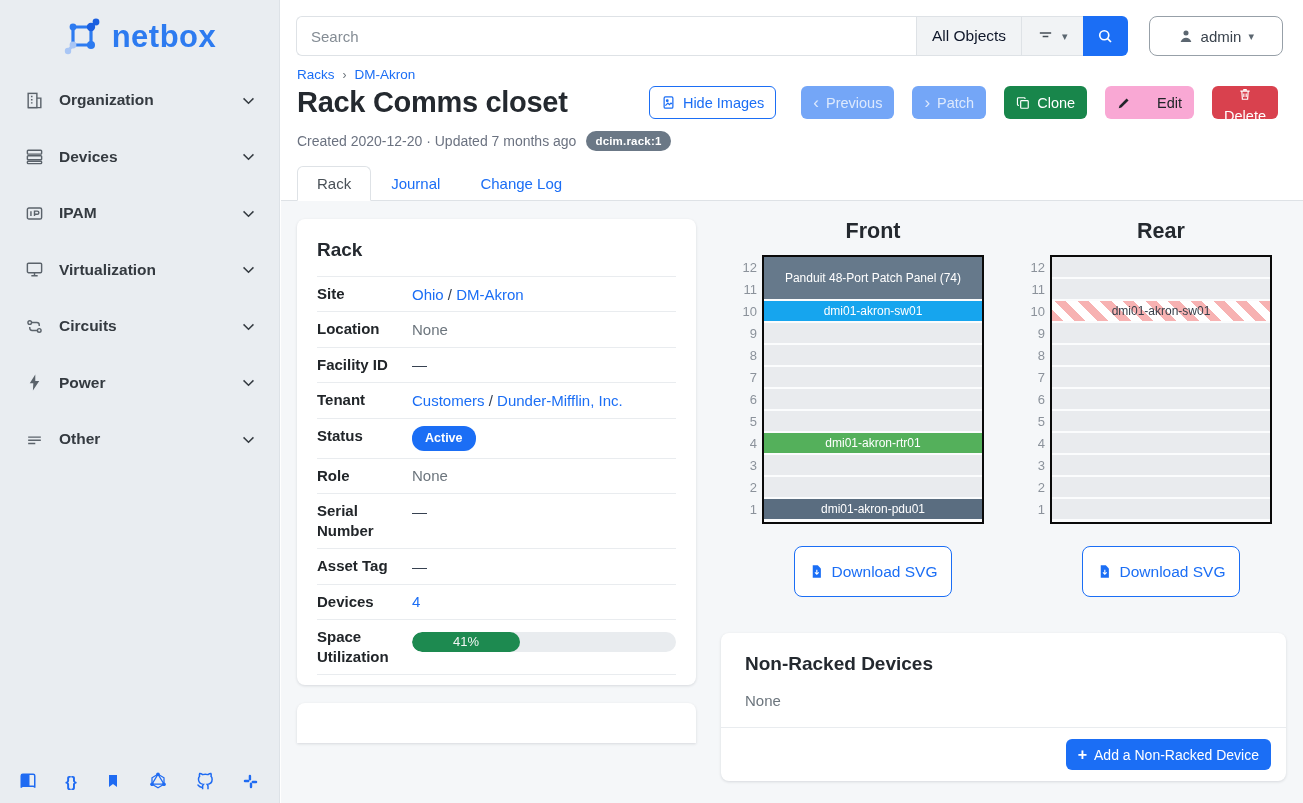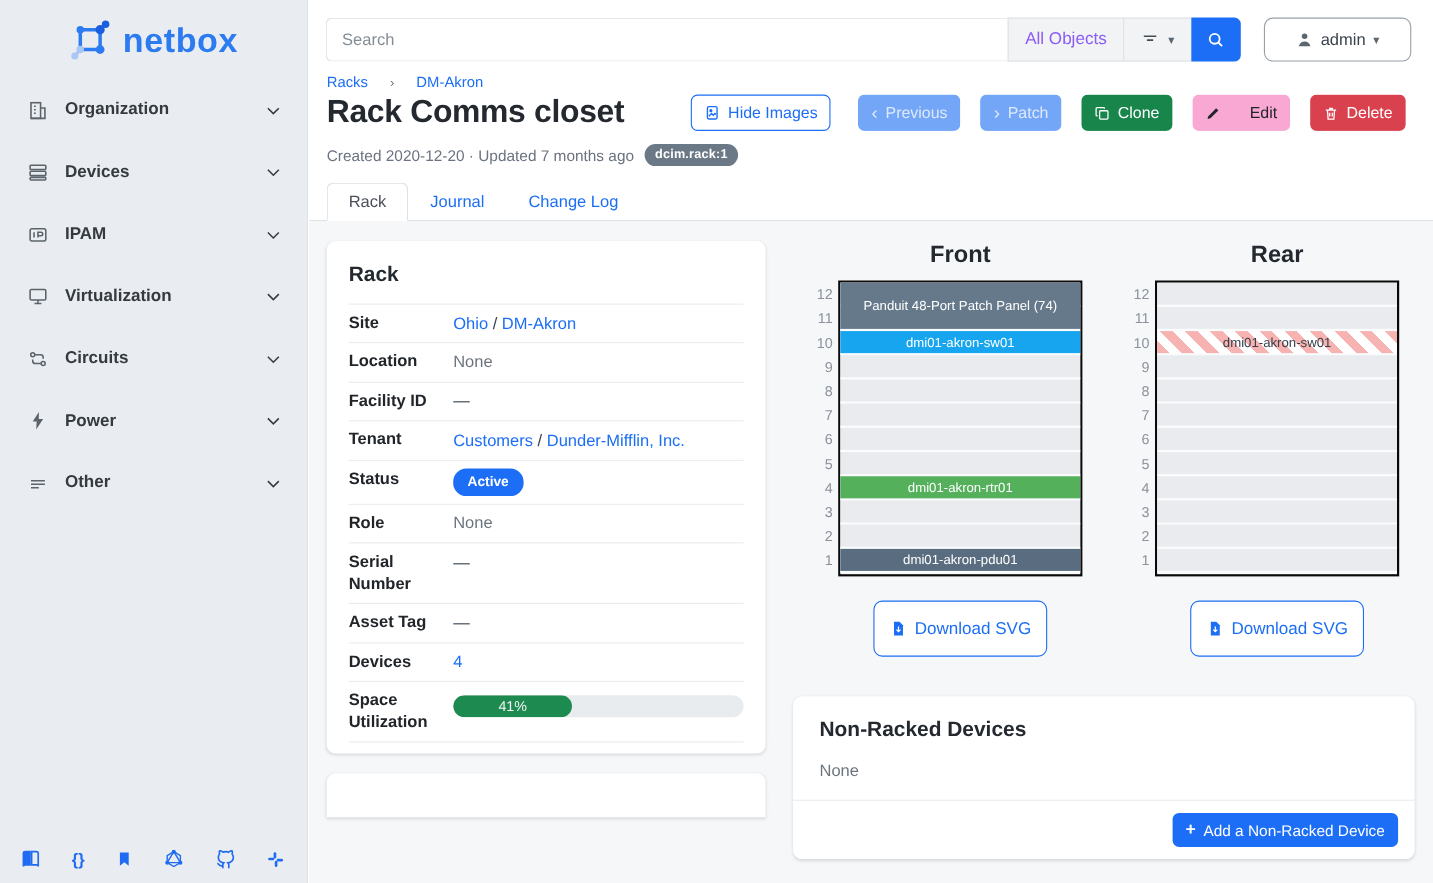--- a/index.html
+++ b/index.html
@@ -16,38 +16,38 @@
   .nav-label{font-size:15.5px;font-weight:700;color:#343a40;flex:1;}
   .nav-chev{color:#343a40;display:flex;}
   .side-foot{position:absolute;bottom:13px;left:0;width:100%;display:flex;justify-content:space-between;padding:0 20px 0 19px;box-sizing:border-box;}
   .side-foot .ficon{color:#1f6bf2;cursor:pointer;display:flex;align-items:center;font-weight:700;}
   
   .main{position:absolute;left:281px;top:0;width:1022px;height:803px;display:flex;flex-direction:column;background:#fff;}
   .topbar{display:flex;align-items:flex-start;padding:16px 20px 0 15px;}
   .search-group{flex:1;display:flex;height:40px;margin-right:21px;}
   .search-input{flex:1;border:1px solid #dee2e6;border-right:0;border-radius:6px 0 0 6px;padding:0 14px;font-size:15px;color:#495057;outline:none;background:#fff;font-family:"Liberation Sans",sans-serif;}
   .search-input::placeholder{color:#848c94;}
-  .seg{display:flex;align-items:center;background:#f1f3f5;border:1px solid #dee2e6;border-right:0;padding:0 15px;font-size:15.5px;color:#8b5cf6;cursor:pointer;}
+  .seg{display:flex;align-items:center;background:#f1f3f5;border:1px solid #dee2e6;border-right:0;padding:0 15px;font-size:15.5px;color:#0f172a;cursor:pointer;}
   .seg-filter{gap:8px;color:#454d55;}
   .search-btn{width:45px;background:#1b6ef5;border:none;border-radius:0 6px 6px 0;display:flex;align-items:center;justify-content:center;cursor:pointer;}
   .admin-btn{height:40px;min-width:98px;border:1px solid #97a0a8;border-radius:8px;background:#fff;display:flex;align-items:center;justify-content:center;gap:7px;color:#39424c;font-size:15px;cursor:pointer;box-sizing:border-box;padding:0 28px;}
   .caret{font-size:11px;color:#5b6670;}
   
-  .breadcrumb{padding:11px 4px 0 16px;font-size:13.5px;display:flex;gap:20px;align-items:center;}
+  .breadcrumb{padding:11px 4px 0 16px;font-size:13.5px;display:flex;gap:8px;align-items:center;}
   .breadcrumb a{color:#1b6ef5;}
   .crumb-sep{color:#6c757d;font-size:12px;}
   .title-row{display:flex;align-items:center;padding:4px 25px 0 16px;}
   .page-title{font-size:29px;font-weight:700;color:#24292f;flex:1;letter-spacing:-.3px;}
   .actions{display:flex;align-items:center;}
   .btn{height:33px;border-radius:6px;font-size:14.5px;display:inline-flex;align-items:center;gap:7px;padding:0 11px;border:1px solid transparent;cursor:pointer;white-space:nowrap;font-family:"Liberation Sans",sans-serif;}
   .btn-outline{background:#fff;border-color:#1b6ef5;color:#1b6ef5;}
   .btn-soft{background:#74a6f7;color:#dde9fd;}
   .btn-green{background:#18864b;color:#fff;}
   .btn-yellow{background:#f9a8d4;color:#212529;gap:26px;}
-  .btn-red{background:#d9414e;color:#fff;}
+  .btn-red{background:#d9414e;color:#fff;flex-direction:column;}
   .ml25{margin-left:25px;} .ml18{margin-left:18px;}
   .meta-row{padding:12px 16px 0;display:flex;align-items:center;gap:10px;font-size:14px;color:#6b7280;}
   .obj-badge{background:#6b7886;color:#fff;font-size:11.5px;font-weight:700;padding:4px 9px;border-radius:10px;letter-spacing:.2px;}
   
   .tabs{display:flex;padding:15px 0 0 16px;border-bottom:1px solid #dee2e6;}
   .tab{padding:8px 19px;font-size:15px;border:1px solid transparent;border-radius:6px 6px 0 0;color:#1b6ef5;cursor:pointer;margin-bottom:-1px;}
   .tab.active{background:#fff;border-color:#dee2e6 #dee2e6 #fff;color:#495057;}
   
   .content{flex:1;background:#f5f7f9;display:flex;padding:18px 17px 0 16px;overflow:hidden;}
   .card{background:#fff;border-radius:8px;box-shadow:0 1px 3px rgba(15,25,40,.13);}

